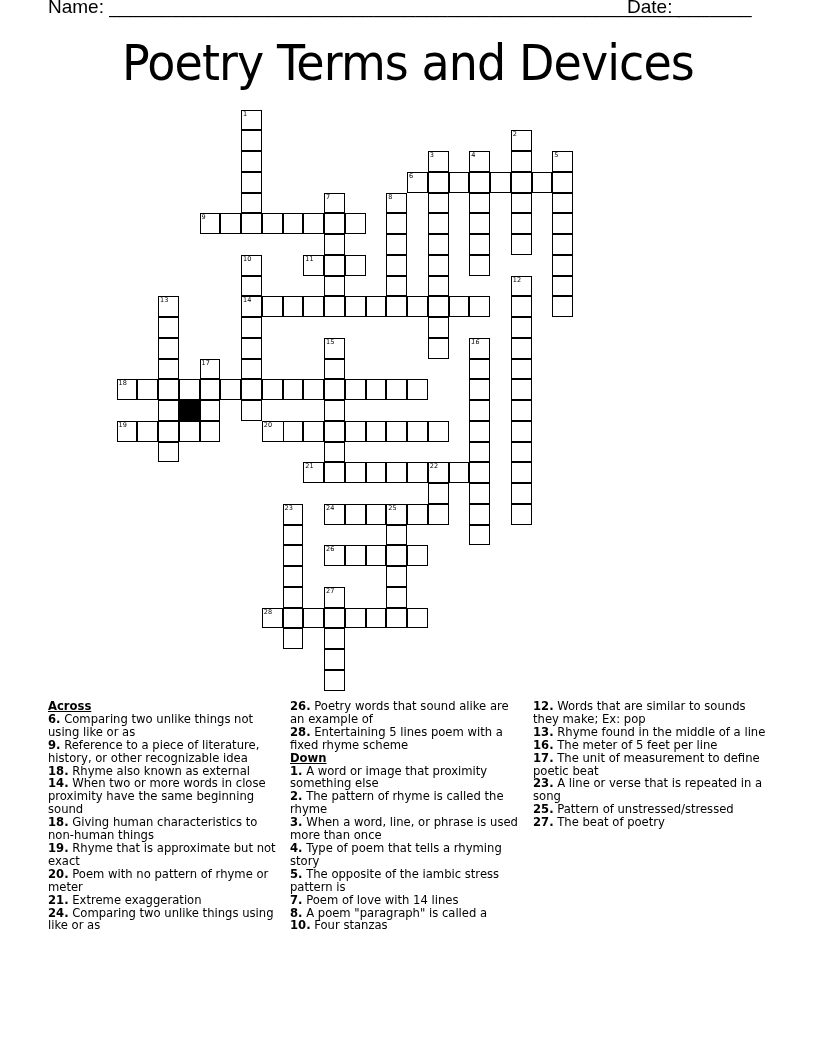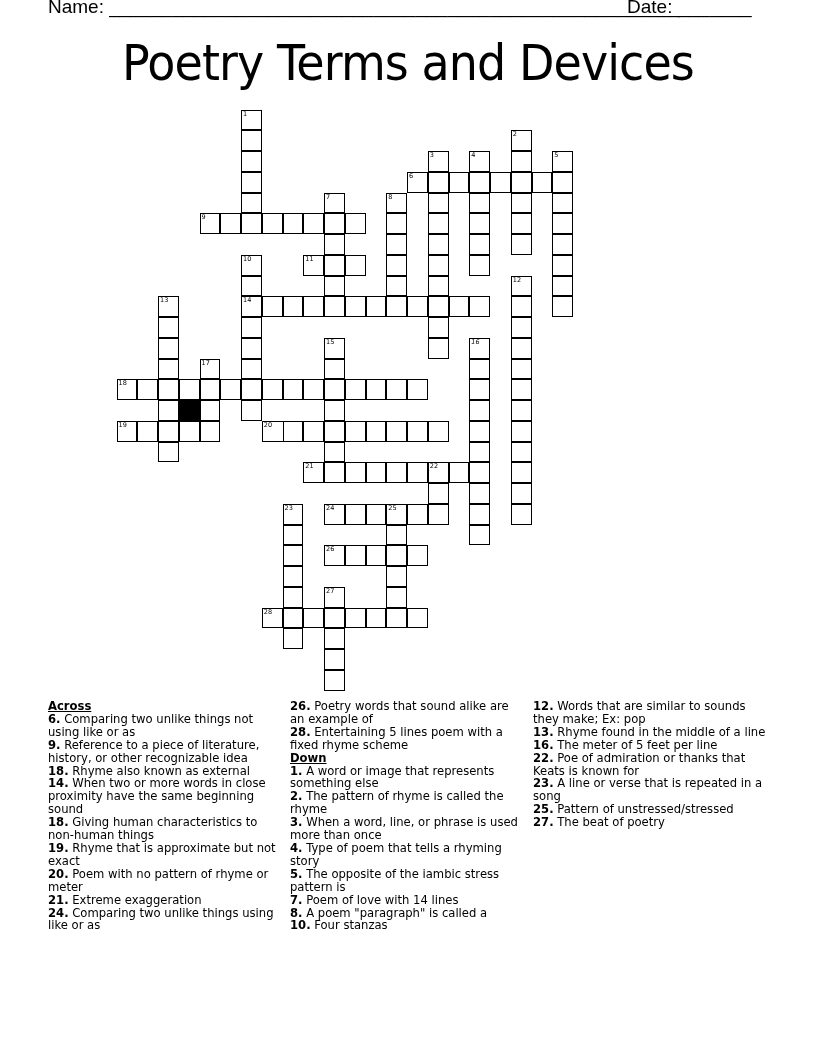--- a/index.html
+++ b/index.html
@@ -277,31 +277,31 @@
   <div class="clue"><b>19.</b><span> Rhyme that is approximate but not exact</span></div>
   <div class="clue"><b>20.</b><span> Poem with no pattern of rhyme or meter</span></div>
   <div class="clue"><b>21.</b><span> Extreme exaggeration</span></div>
   <div class="clue"><b>24.</b><span> Comparing two unlike things using like or as</span></div>
 </div>
 
 <div class="clues" id="col2">
   <div class="clue"><b>26.</b><span> Poetry words that sound alike are an example of</span></div>
   <div class="clue"><b>28.</b><span> Entertaining 5 lines poem with a fixed rhyme scheme</span></div>
   <div class="sec">Down</div>
-  <div class="clue"><b>1.</b><span> A word or image that represents something else</span></div>
+  <div class="clue"><b>1.</b><span> A word or image that proximity something else</span></div>
   <div class="clue"><b>2.</b><span> The pattern of rhyme is called the rhyme</span></div>
   <div class="clue"><b>3.</b><span> When a word, line, or phrase is used more than once</span></div>
   <div class="clue"><b>4.</b><span> Type of poem that tells a rhyming story</span></div>
   <div class="clue"><b>5.</b><span> The opposite of the iambic stress pattern is</span></div>
   <div class="clue"><b>7.</b><span> Poem of love with 14 lines</span></div>
   <div class="clue"><b>8.</b><span> A poem "paragraph" is called a</span></div>
   <div class="clue"><b>10.</b><span> Four stanzas</span></div>
 </div>
 
 <div class="clues" id="col3">
   <div class="clue"><b>12.</b><span> Words that are similar to sounds they make; Ex: pop</span></div>
   <div class="clue"><b>13.</b><span> Rhyme found in the middle of a line</span></div>
   <div class="clue"><b>16.</b><span> The meter of 5 feet per line</span></div>
-  <div class="clue"><b>22.</b><span> Poe of admiration or thanks that Keats is known for</span></div>
+  <div class="clue"><b>17.</b><span> The unit of measurement to define poetic beat</span></div>
   <div class="clue"><b>23.</b><span> A line or verse that is repeated in a song</span></div>
   <div class="clue"><b>25.</b><span> Pattern of unstressed/stressed</span></div>
   <div class="clue"><b>27.</b><span> The beat of poetry</span></div>
 </div>
 
 </body></html>

